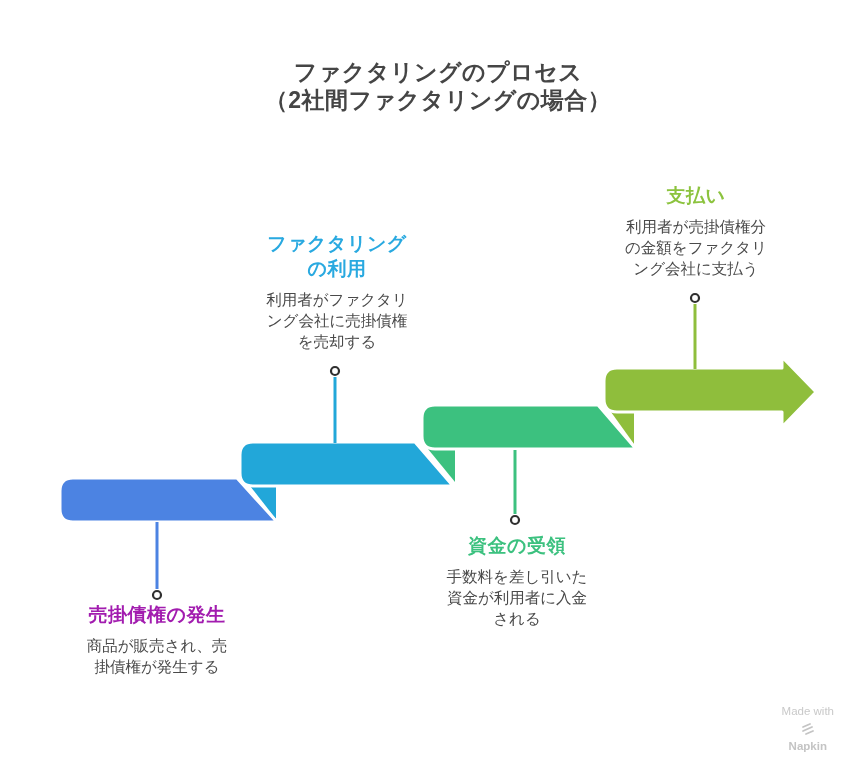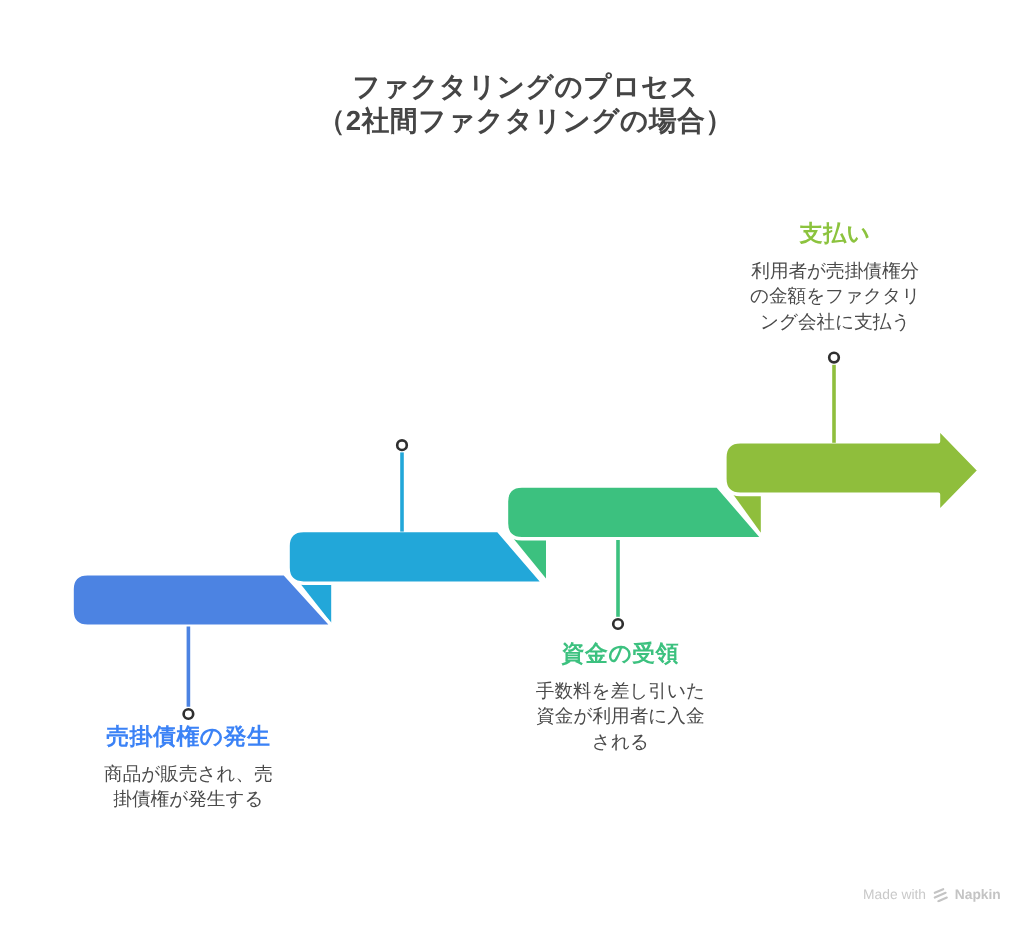--- a/index.html
+++ b/index.html
@@ -13,28 +13,28 @@
     text-align:center;font-size:23px;font-weight:bold;line-height:28px;
     color:#454545;white-space:pre-line;letter-spacing:.5px;
   }
   .step-block{position:absolute;width:220px;text-align:center;}
   .step-heading{font-size:19px;font-weight:bold;line-height:25px;white-space:pre-line;letter-spacing:.5px;}
   .step-body{margin-top:8px;font-size:15.5px;line-height:21px;color:#4a4a4a;white-space:pre-line;}
   #block-1{left:35px;top:602px;}
   #block-2{left:215px;top:231px;}
   #block-3{left:395px;top:533px;}
   #block-4{left:574px;top:183px;}
-  #block-1 .step-heading{color:#3b82f6;}
+  #block-1 .step-heading{color:#a21caf;}
   #block-2 .step-heading{color:#29a9e0;}
   #block-3 .step-heading{color:#3cc17f;}
   #block-4 .step-heading{color:#8cc33e;}
   .footer{
     position:absolute;right:30px;bottom:20px;
     display:flex;align-items:center;gap:5px;
-    font-size:11.5px;color:#c9c9c9;
+    font-size:11.5px;color:#c9c9c9;flex-direction:column;
   }
   .footer .brand{font-weight:bold;color:#c4c4c4;text-align:right;}
 </style>
 </head>
 <body>
 
 <div class="canvas">
 
   <svg class="svg-layer" width="852" height="772" viewBox="0 0 852 772">
 
@@ -67,20 +67,27 @@
 
   <div class="page-title">ファクタリングのプロセス
 （2社間ファクタリングの場合）</div>
 
   <div class="step-block" id="block-1">
     <div class="step-heading">売掛債権の発生</div>
     <div class="step-body">商品が販売され、売
 掛債権が発生する</div>
   </div>
 
+  <div class="step-block" id="block-2">
+    <div class="step-heading">ファクタリング
+の利用</div>
+    <div class="step-body">利用者がファクタリ
+ング会社に売掛債権
+を売却する</div>
+  </div>
 
   <div class="step-block" id="block-3">
     <div class="step-heading">資金の受領</div>
     <div class="step-body">手数料を差し引いた
 資金が利用者に入金
 される</div>
   </div>
 
   <div class="step-block" id="block-4">
     <div class="step-heading">支払い</div>

